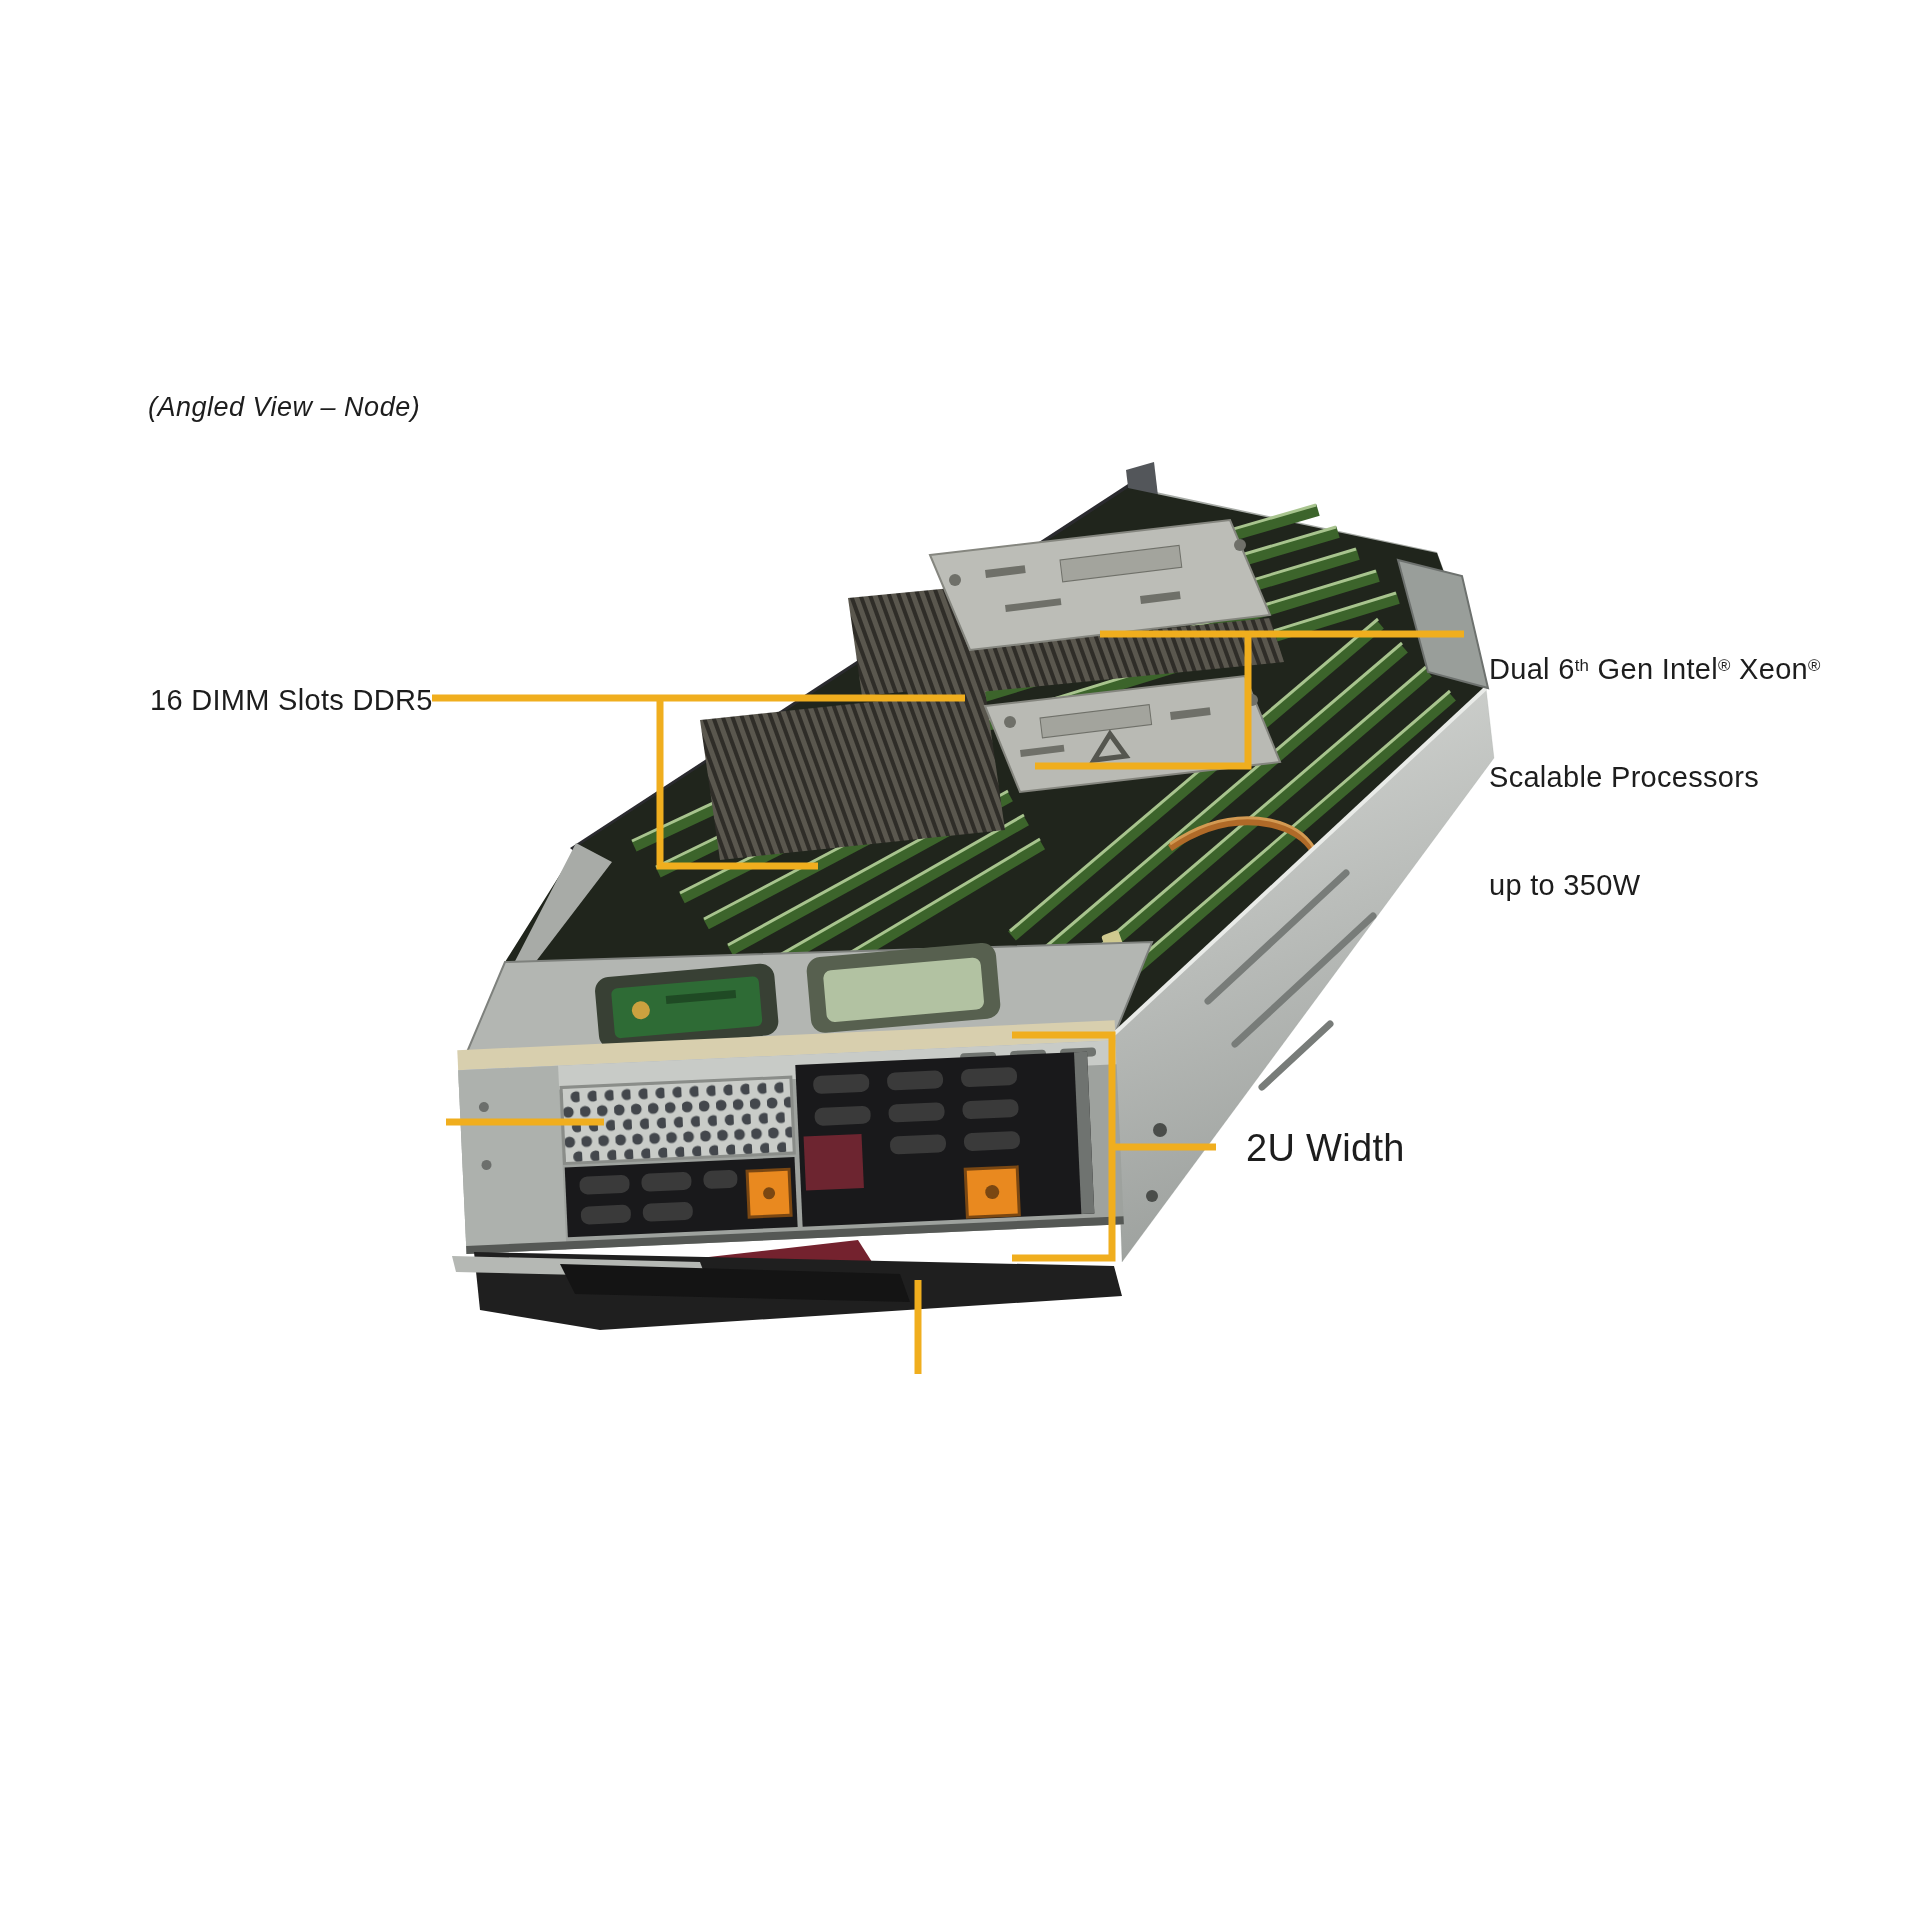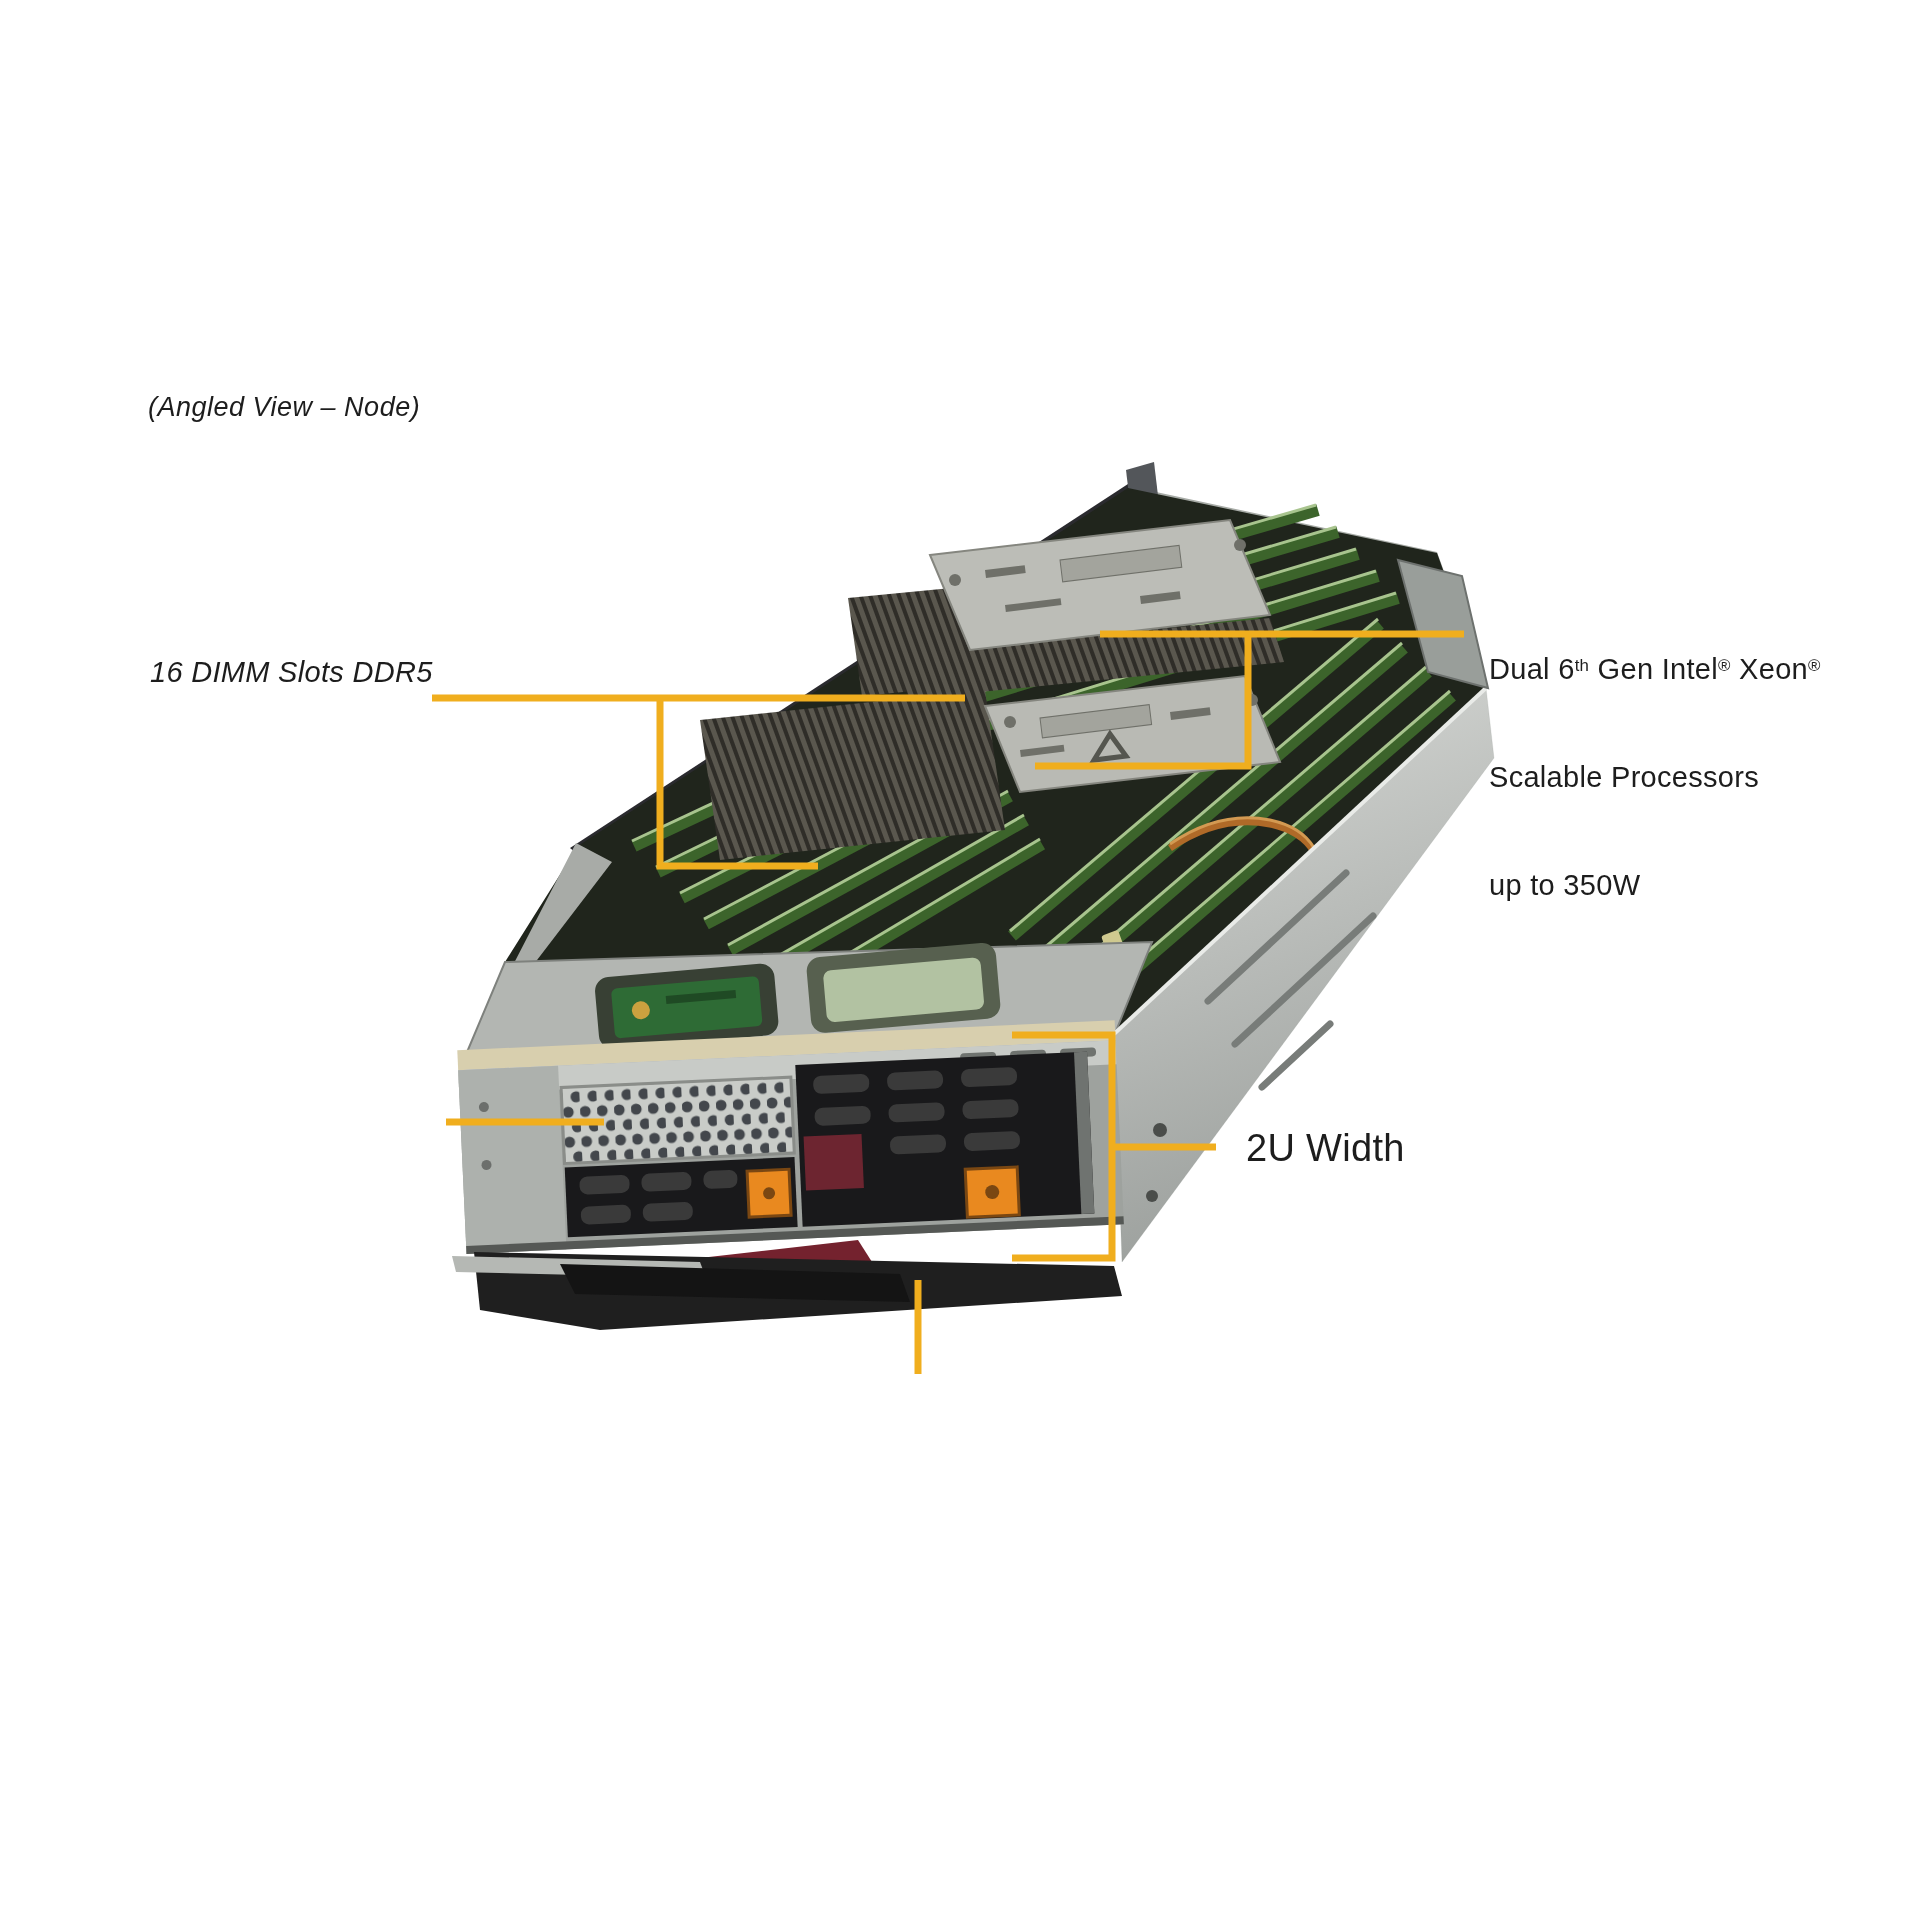--- a/index.html
+++ b/index.html
@@ -235,21 +235,21 @@
     <path d="M432,698 H965 M660,698 V866 H818"></path>
     <path d="M1100,634 H1464 M1248,634 V766 H1035"></path>
     <path d="M446,1122 H604"></path>
     <path d="M1012,1035 H1112 V1258 H1012 M1112,1147 H1216"></path>
     <path d="M918,1280 V1374"></path>
   </g>
 </svg>
 
 <div class="label title" style="left:148px;top:392px;">(Angled View – Node)</div>
 
-<div class="label callout-text" style="left:150px;top:654px;font-style:italic;">16 DIMM Slots DDR5</div>
+<div class="label callout-text" style="left:150px;top:682px;">16 DIMM Slots DDR5</div>
 
 <div class="label callout-text" style="left:1489px;top:576px;">
   <div><span>Dual 6</span><span class="sup">th</span><span> Gen Intel</span><span class="sup">®</span><span> Xeon</span><span class="sup">®</span></div>
   <div>Scalable Processors</div>
   <div>up to 350W</div>
 </div>
 
 
 <div class="label callout-text" style="left:1246px;top:1130px;font-size:38px;">2U Width</div>
 

